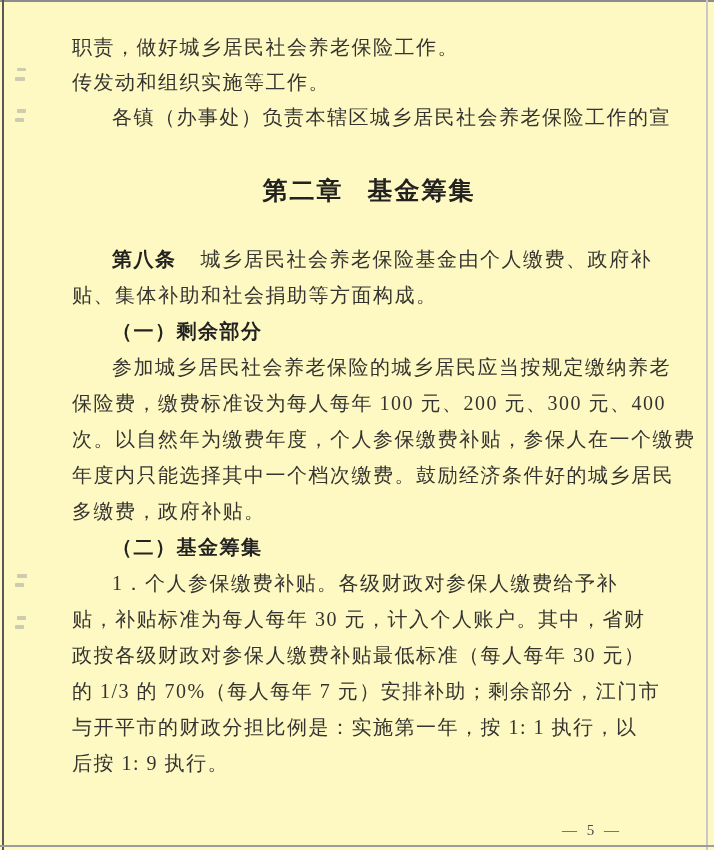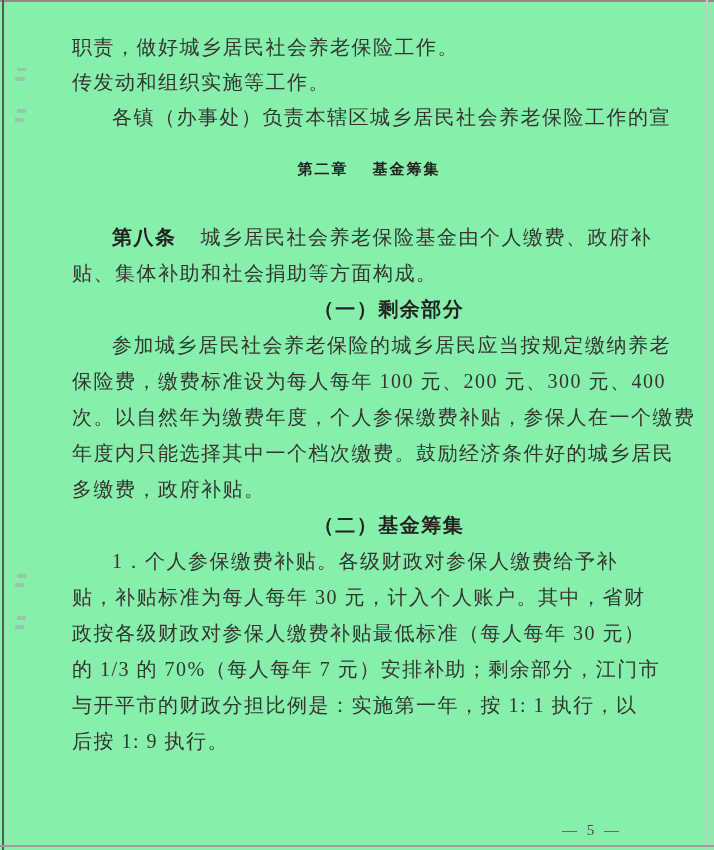--- a/index.html
+++ b/index.html
@@ -1,43 +1,43 @@
 <!DOCTYPE html>
 <html><head>
 <meta charset="utf-8">
 <style>
   html,body { margin:0; padding:0; background:#ffffff; }
   .page {
     position:relative;
     width:714px; height:850px;
-    background:#86efac;
+    background:#fef9c3;
     overflow:hidden;
     font-family:"Liberation Serif","DejaVu Serif",serif;
     color:#363430;
   }
   
   .edge-top    { position:absolute; left:0; top:0; width:714px; height:2px; background:#8d8d8d; }
   .edge-left   { position:absolute; left:2px; top:0; width:2px; height:850px; background:#585858; }
   .edge-right  { position:absolute; left:706px; top:0; width:2px; height:850px; background:#c9c9c9; }
   .edge-bottom { position:absolute; left:0; top:845px; width:714px; height:2px; background:#9c9c9c; }
 
   .content { position:absolute; left:72px; top:30px; width:594px; }
 
   .line {
     height:35px; line-height:35px;
     font-size:20px; letter-spacing:1.5px;
     white-space:nowrap;
   }
   .indent { padding-left:40px; }
-  .bold { font-weight:bold; color:#232220;text-align:center; }
+  .bold { font-weight:bold; color:#232220; }
 
   .chapter-heading {
-    margin-top:16px; height:36px; line-height:36px;
+    margin-top:38px; height:36px; line-height:36px;
     text-align:center;
-    font-size:15px; font-weight:bold; color:#232220;
+    font-size:25px; font-weight:bold; color:#232220;
     letter-spacing:2px;
   }
   .chapter-heading .chapter-title { margin-left:24px; }
 
   .body-block { margin-top:32px; }
   .body-block .line { height:36px; line-height:36px; }
 
   .term-gap { display:inline-block; width:24px; }
 
   .page-number {

